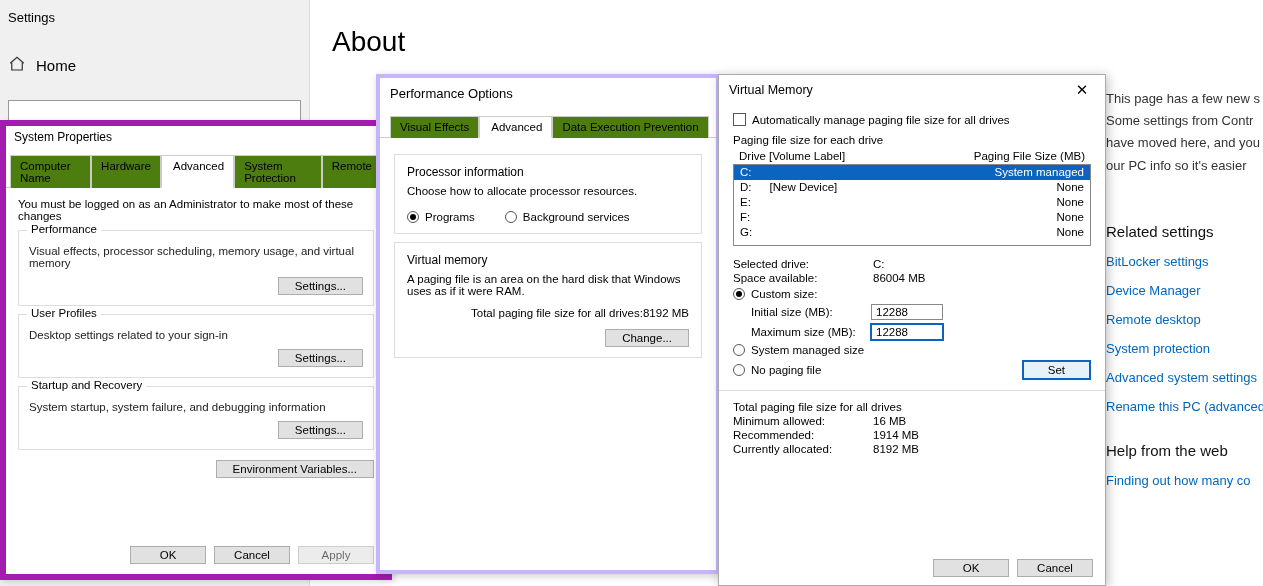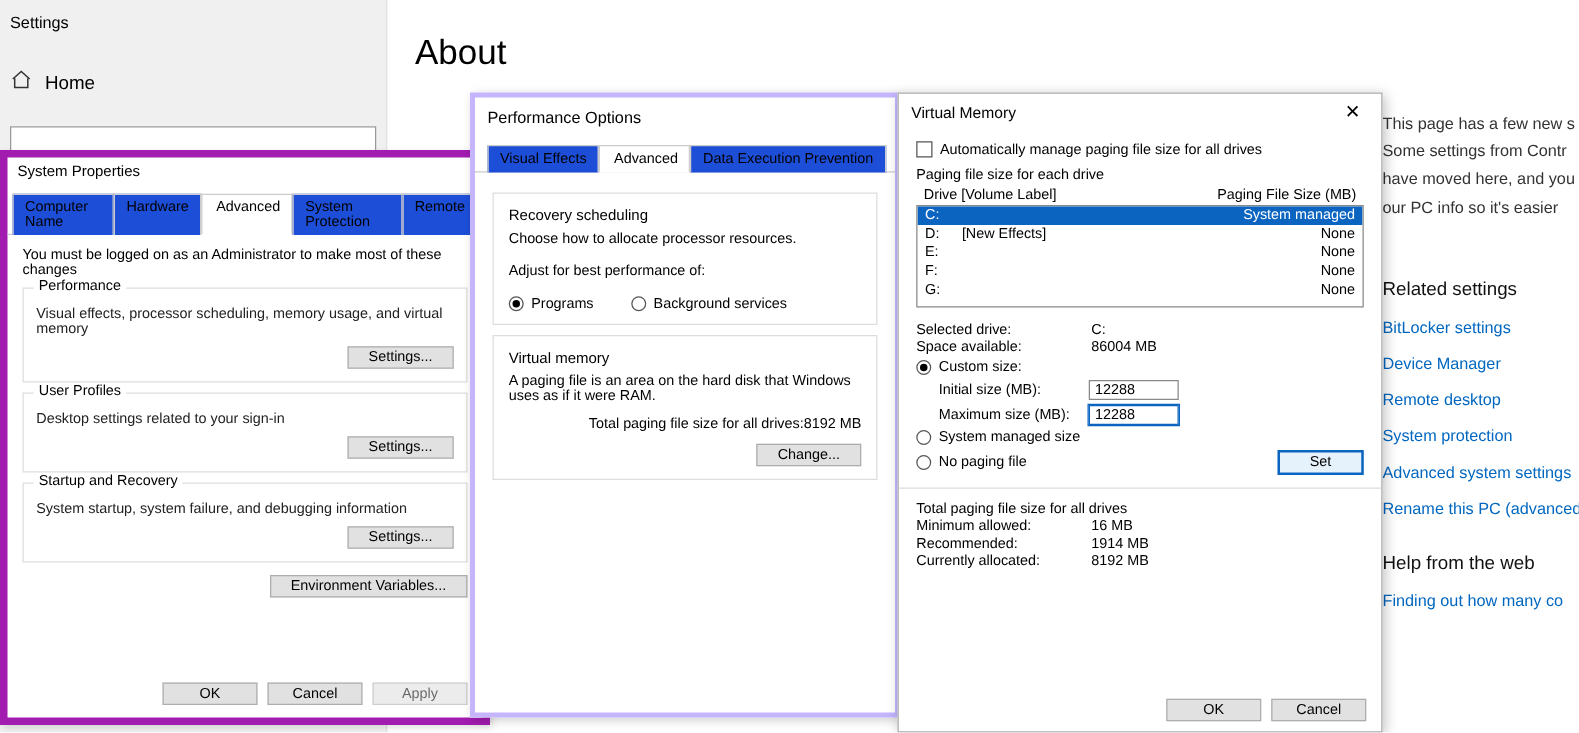--- a/index.html
+++ b/index.html
@@ -96,21 +96,21 @@
   .tabs {
     display: flex;
     border-bottom: 1px solid #ccc;
     padding: 6px 4px 0 4px;
     gap: 0;
   }
   .tab {
     padding: 4px 9px;
     border: 1px solid #ccc;
     border-bottom: none;
-    background: #1d4ed8;
+    background: #4d7c0f;
     font-size: 11.5px;
     cursor: default;
     position: relative;
     top: 1px;
   }
   .tab.active {
     background: #fff;
     border-bottom: 1px solid #fff;
     padding-left: 11px;
   }
@@ -355,23 +355,22 @@
 
 <div class="perfopts">
   <div class="perf-title">Performance Options</div>
   <div class="tabs" style="padding-left:10px;">
     <div class="tab">Visual Effects</div>
     <div class="tab active">Advanced</div>
     <div class="tab">Data Execution Prevention</div>
   </div>
   <div class="perf-body">
     <div class="group">
-      <div class="group-title">Recovery scheduling</div>
+      <div class="group-title">Processor information</div>
       <div>Choose how to allocate processor resources.</div>
-      <div style="margin-top:14px;">Adjust for best performance of:</div>
       <div class="radio-flex">
         <label class="radio-row">
           <span class="radio checked"></span>
           <span>Programs</span>
         </label>
         <label class="radio-row">
           <span class="radio"></span>
           <span>Background services</span>
         </label>
       </div>
@@ -409,21 +408,21 @@
       <div class="drive-row sel">
         <span class="drive-left">
             <span>C:</span>
             <span></span>
           </span>
         <span>System managed</span>
       </div>
       <div class="drive-row">
         <span class="drive-left">
             <span>D:</span>
-            <span>[New Effects]</span>
+            <span>[New Device]</span>
           </span>
         <span>None</span>
       </div>
       <div class="drive-row">
         <span class="drive-left">
             <span>E:</span>
             <span></span>
           </span>
         <span>None</span>
       </div>

